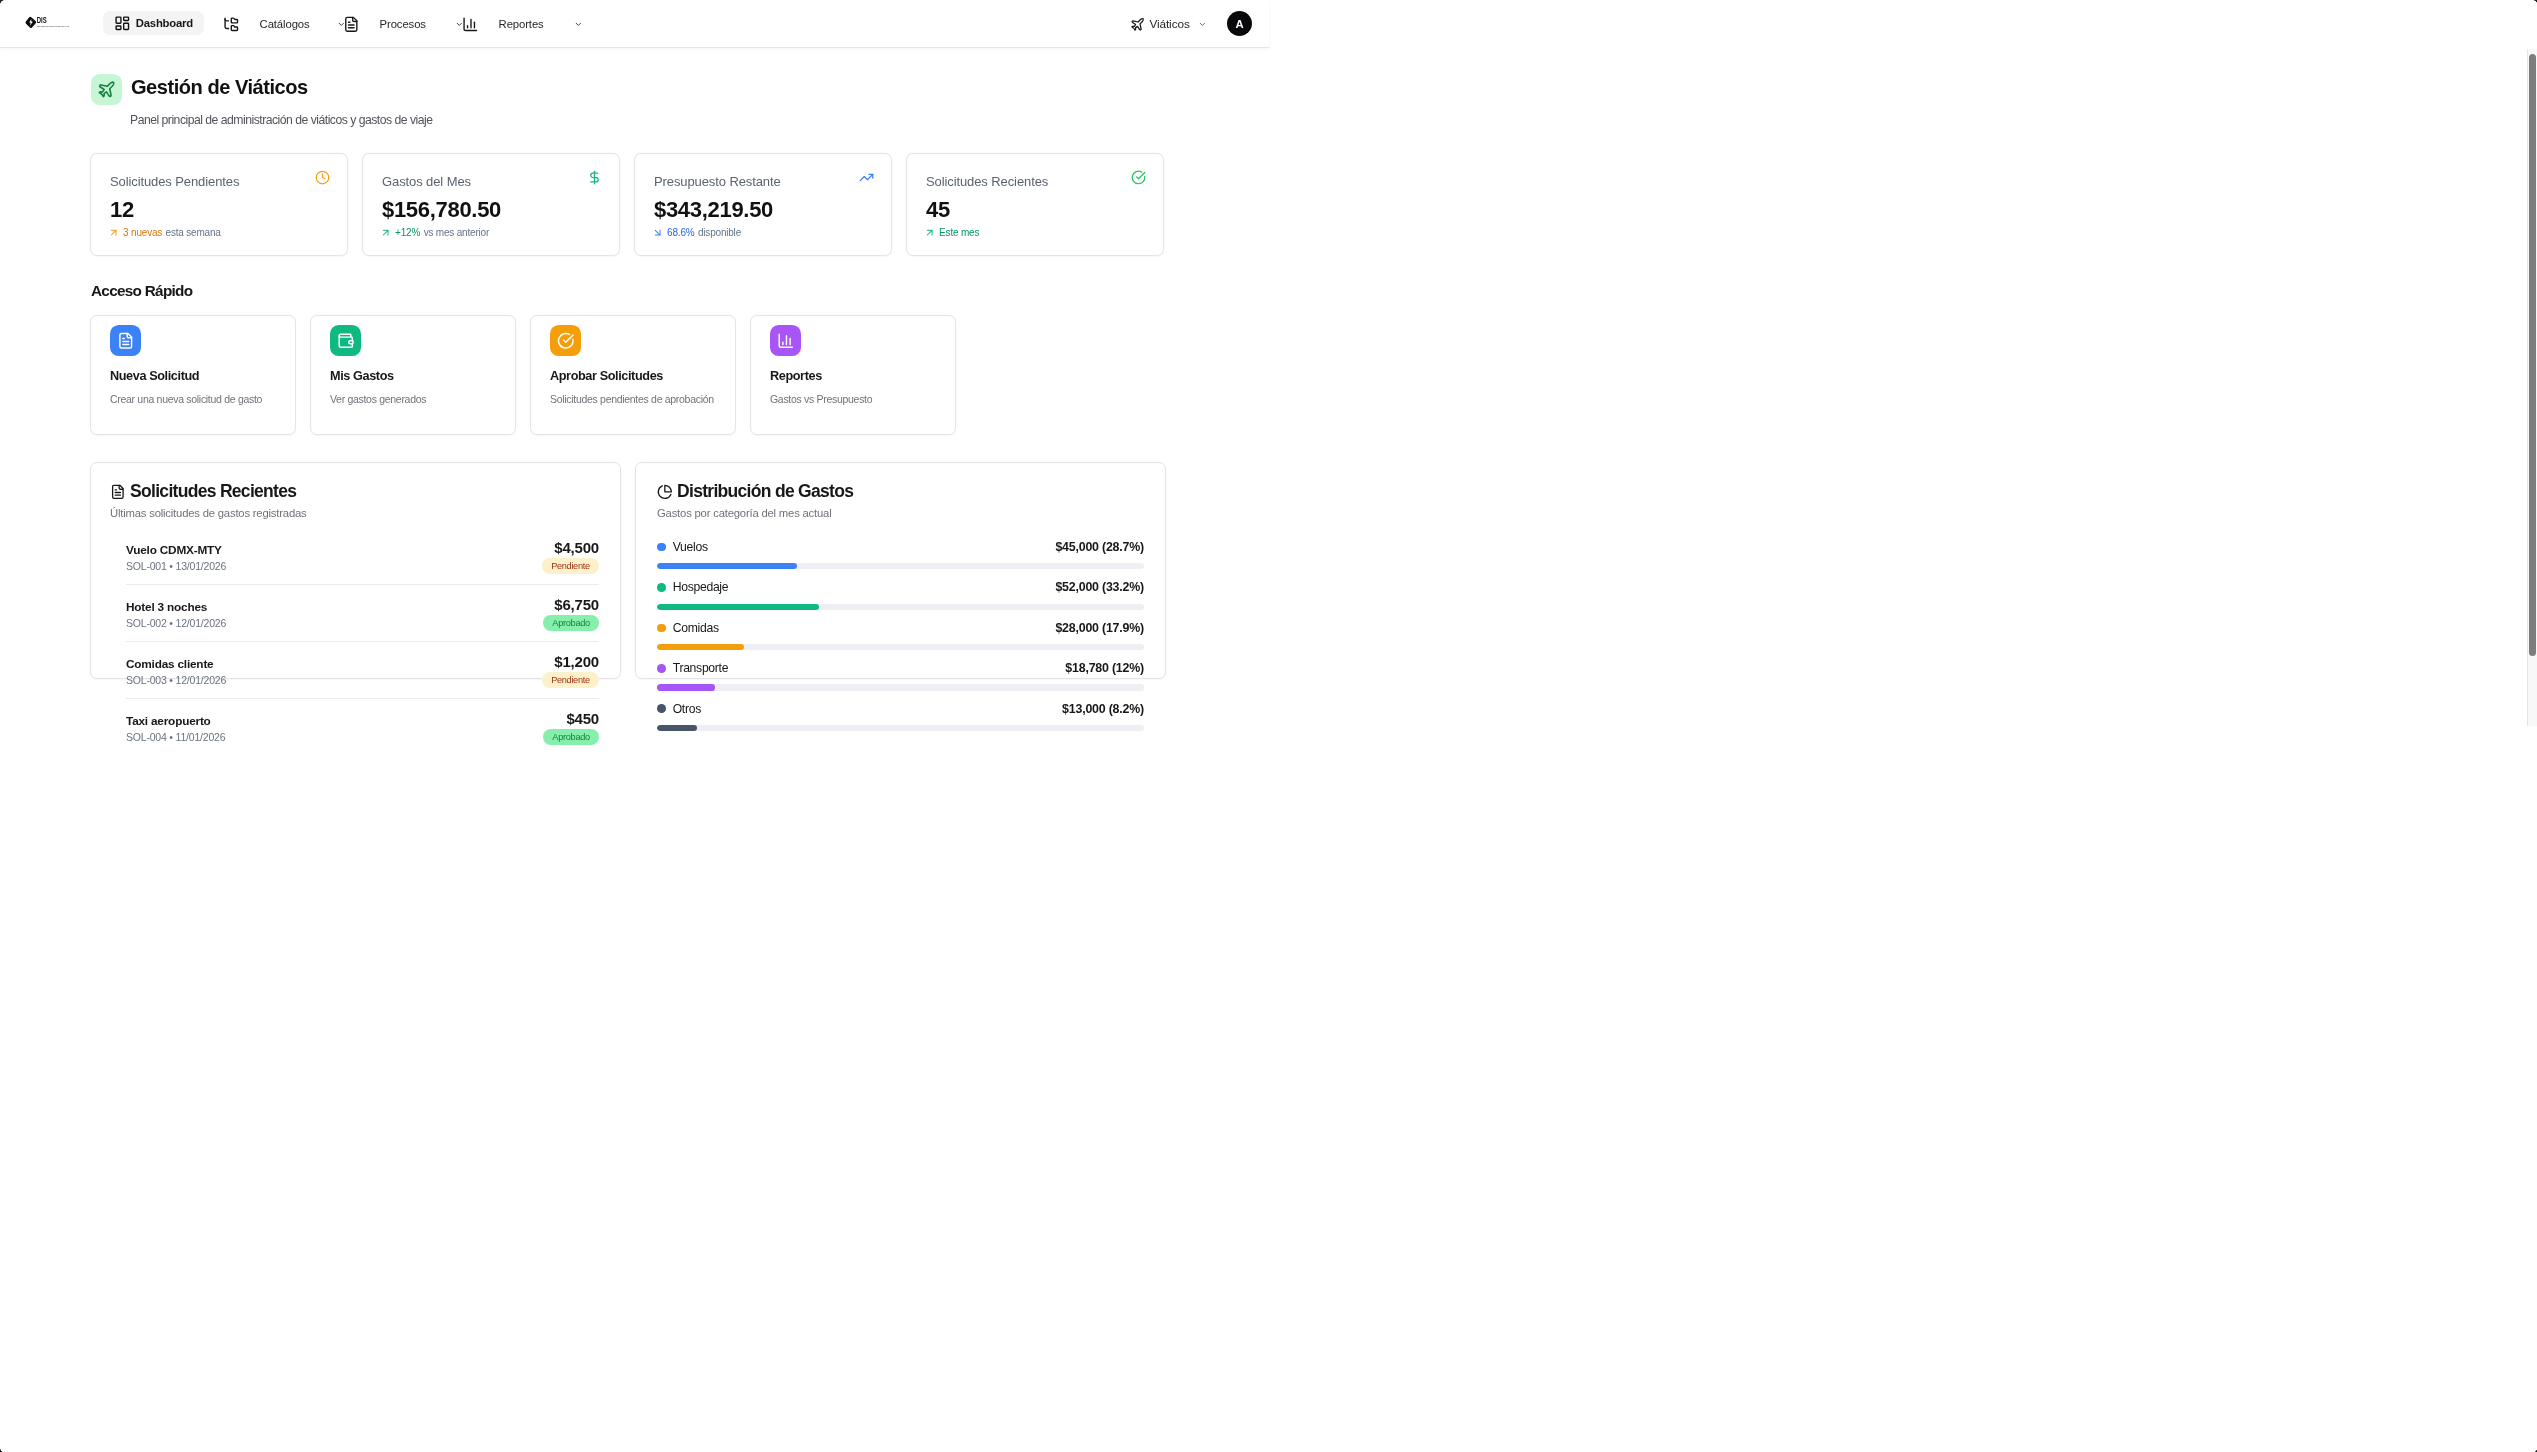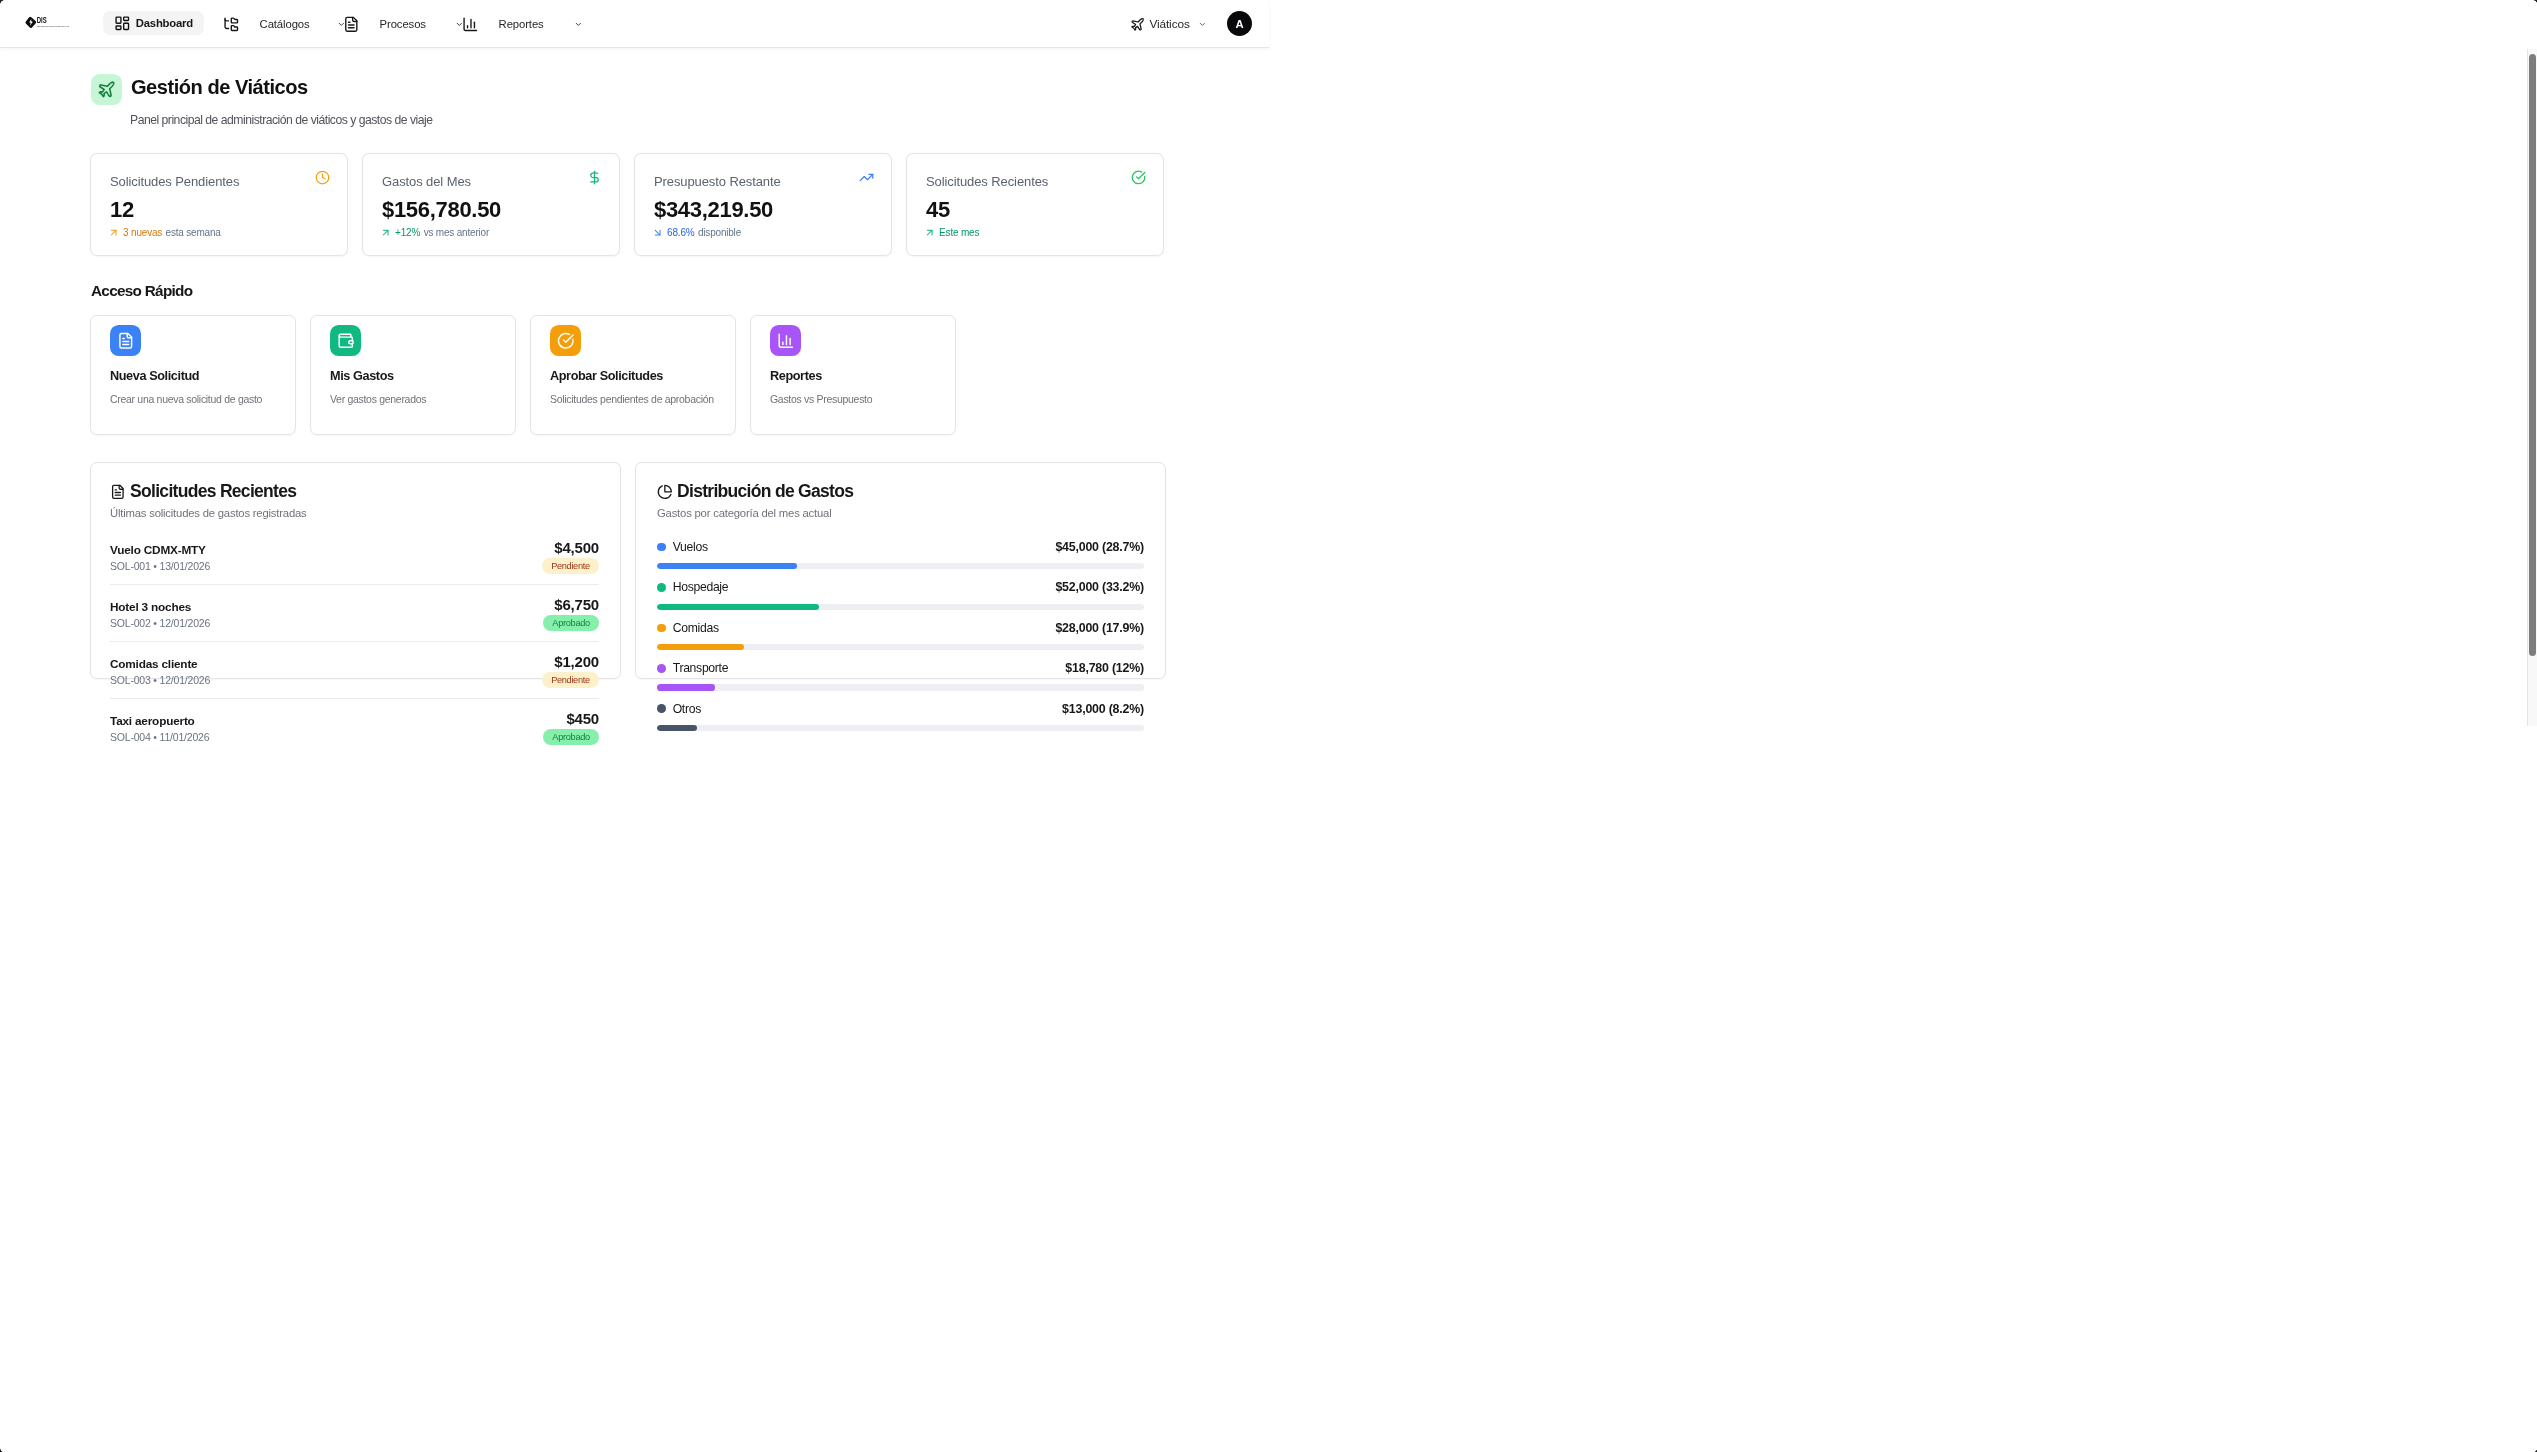--- a/index.html
+++ b/index.html
@@ -268,21 +268,21 @@
         <svg width="15.7" height="15.7" viewBox="0 0 24 24" fill="none" stroke="#18181b" stroke-width="2" stroke-linecap="round" stroke-linejoin="round">
             <path d="M15 2H6a2 2 0 0 0-2 2v16a2 2 0 0 0 2 2h12a2 2 0 0 0 2-2V7Z"></path>
             <path d="M14 2v4a2 2 0 0 0 2 2h4"></path>
             <path d="M16 13H8"></path>
             <path d="M16 17H8"></path>
             <path d="M10 9H8"></path>
           </svg>
         <h2>Solicitudes Recientes</h2>
       </div>
       <div class="bsub">Últimas solicitudes de gastos registradas</div>
-      <div id="lrows" style="margin-top:8.3px;">
+      <div id="lrows" style="margin-top:8.3px;margin-left:16px;">
         <div class="lrow">
           <div class="t">Vuelo CDMX-MTY</div>
             <div class="s">SOL-001 • 13/01/2026</div>
           <div class="amt">$4,500</div>
             <div class="badge pend">Pendiente</div>
         </div>
         <div class="lrow">
           <div class="t">Hotel 3 noches</div>
             <div class="s">SOL-002 • 12/01/2026</div>
           <div class="amt">$6,750</div>

